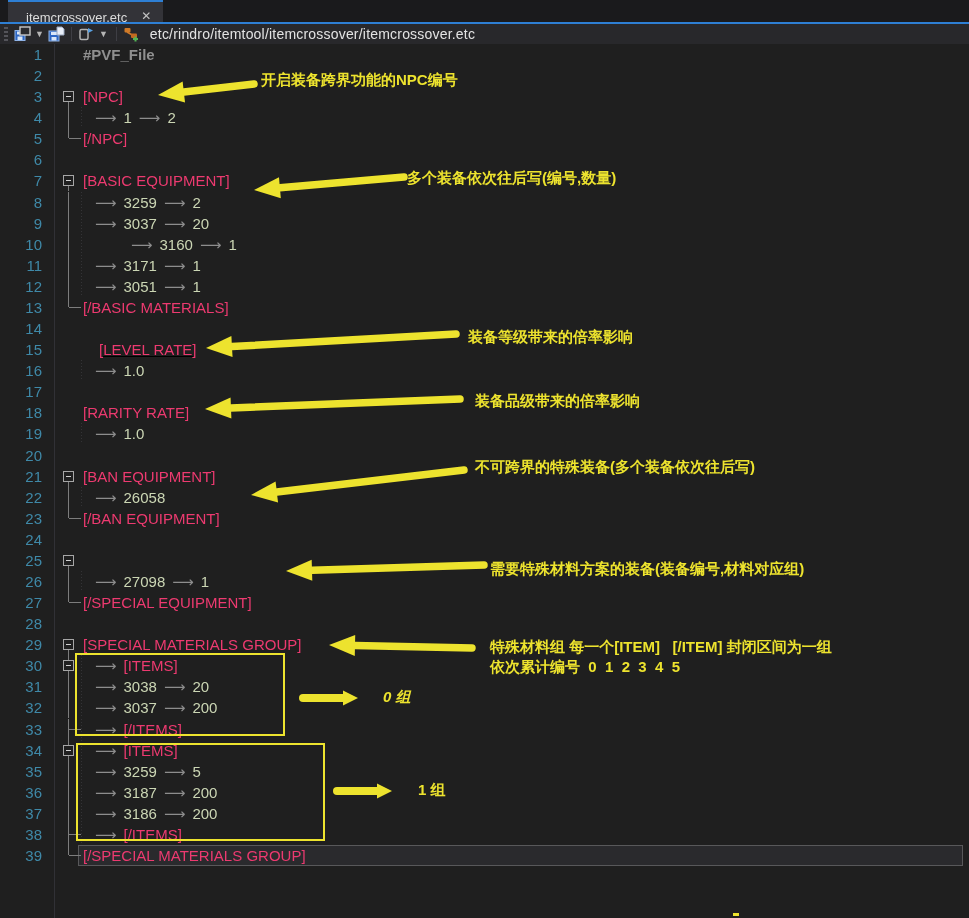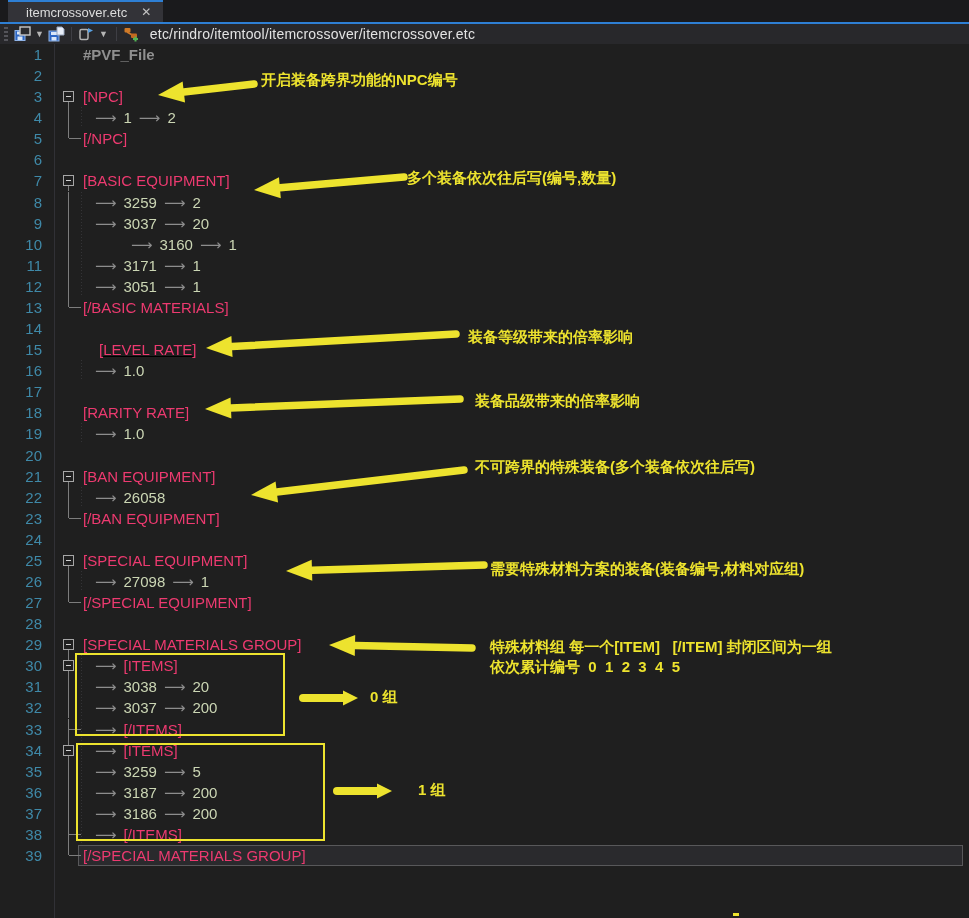--- a/index.html
+++ b/index.html
@@ -3,21 +3,21 @@
 <meta charset="utf-8">
 <style>
   html,body{margin:0;padding:0;background:#161617;}
   .app{position:relative;width:969px;height:918px;overflow:hidden;
        background:var(--editor-bg,#1F1F1F);
        font-family:"Liberation Sans","DejaVu Sans",sans-serif;}
   
   .tabbar{position:absolute;top:0;left:0;right:0;height:22px;background:var(--tabbar-bg,#1A1A1C);}
   .tab{position:absolute;left:8px;top:0;height:22px;background:var(--tab-bg,#333338);
        border-top:2px solid var(--accent,#2E7FD4);box-sizing:border-box;
-       display:inline-flex;align-items:center;padding:0 12px 0 18px;gap:14px;}
+       display:inline-flex;padding:8px 12px 0 18px;gap:14px;}
   .tab-title{color:#dcdcdc;font-size:13px;}
   .tab-close{color:#c4c4c4;font-size:12px;line-height:12px;}
   .accent-line{position:absolute;top:22px;left:0;right:0;height:2px;background:var(--accent,#2E7FD4);}
   
   .toolbar{position:absolute;top:24px;left:0;right:0;height:20px;background:var(--chrome-bg,#28282B);
            display:flex;align-items:center;padding-left:3px;}
   .grip{width:4px;height:15px;margin:0 5px 0 1px;
         background-image:repeating-linear-gradient(to bottom,#54545a 0 2px,transparent 2px 4px);}
   .tbi{display:inline-flex;align-items:center;justify-content:center;width:19px;height:18px;}
   .tbi svg{display:block;}
@@ -262,21 +262,20 @@
         <div class="row" style="top: 485px;">
           <span class="lnum">24</span>
           <span class="txt" style="left: 83px;"></span>
         </div>
         <div class="row" style="top: 506px;">
           <span class="lnum">25</span>
           <span class="fold">
             <span class="fv down"></span>
             <span class="fbox"></span>
           </span>
-          <span class="txt" style="left: 83px;"><span class="seg seg-tag">[SPECIAL EQUIPMENT]</span></span>
         </div>
         <div class="row" style="top: 527px;">
           <span class="lnum">26</span>
           <span class="fold">
             <span class="fv full"></span>
           </span>
           <span class="guide"></span>
           <span class="txt" style="left: 95px;"><span class="seg seg-ar">⟶</span><span class="seg seg-val">27098</span><span class="seg seg-ar">⟶</span><span class="seg seg-val">1</span></span>
         </div>
         <div class="row" style="top: 548px;">
@@ -390,21 +389,21 @@
 
   <div id="deco">
       <div class="ann" style="left: 261px; top: 70px;">开启装备跨界功能的NPC编号</div>
       <div class="ann" style="left: 407px; top: 168px;">多个装备依次往后写(编号,数量)</div>
       <div class="ann" style="left: 468px; top: 327px;">装备等级带来的倍率影响</div>
       <div class="ann" style="left: 475px; top: 391px;">装备品级带来的倍率影响</div>
       <div class="ann" style="left: 475px; top: 457px;">不可跨界的特殊装备(多个装备依次往后写)</div>
       <div class="ann" style="left: 490px; top: 559px;">需要特殊材料方案的装备(装备编号,材料对应组)</div>
       <div class="ann" style="left: 490px; top: 637px;">特殊材料组 每一个[ITEM]   [/ITEM] 封闭区间为一组</div>
       <div class="ann" style="left: 490px; top: 657px;">依次累计编号  0  1  2  3  4  5</div>
-      <div class="ann" style="left: 370px; top: 687px;">0 组</div>
+      <div class="ann" style="left: 383px; top: 687px; font-style: italic;">0 组</div>
       <div class="ann" style="left: 418px; top: 780px;">1 组</div>
       <div class="ybox" style="left: 75px; top: 653px; width: 210px; height: 83px;"></div>
       <div class="ybox" style="left: 76px; top: 743px; width: 249px; height: 98px;"></div>
       <div class="ydot" style="left: 733px; top: 913px; width: 6px; height: 3px;"></div>
     </div>
   <svg id="arrows">
       <line x1="254" y1="84" x2="183.830981097298" y2="92.04020008260127" stroke="#EDE32E" stroke-width="7.5" stroke-linecap="round"></line>
       <polygon points="158,95 182.63567728450238,81.60845771638478 185.02628491009364,102.47194244881777" fill="#EDE32E"></polygon>
       <line x1="404" y1="177" x2="279.90290219874413" y2="187.75508180944217" stroke="#EDE32E" stroke-width="7.5" stroke-linecap="round"></line>
       <polygon points="254,190 278.99630062178807,177.29429438302628 280.8095037757002,198.21586923585807" fill="#EDE32E"></polygon>

